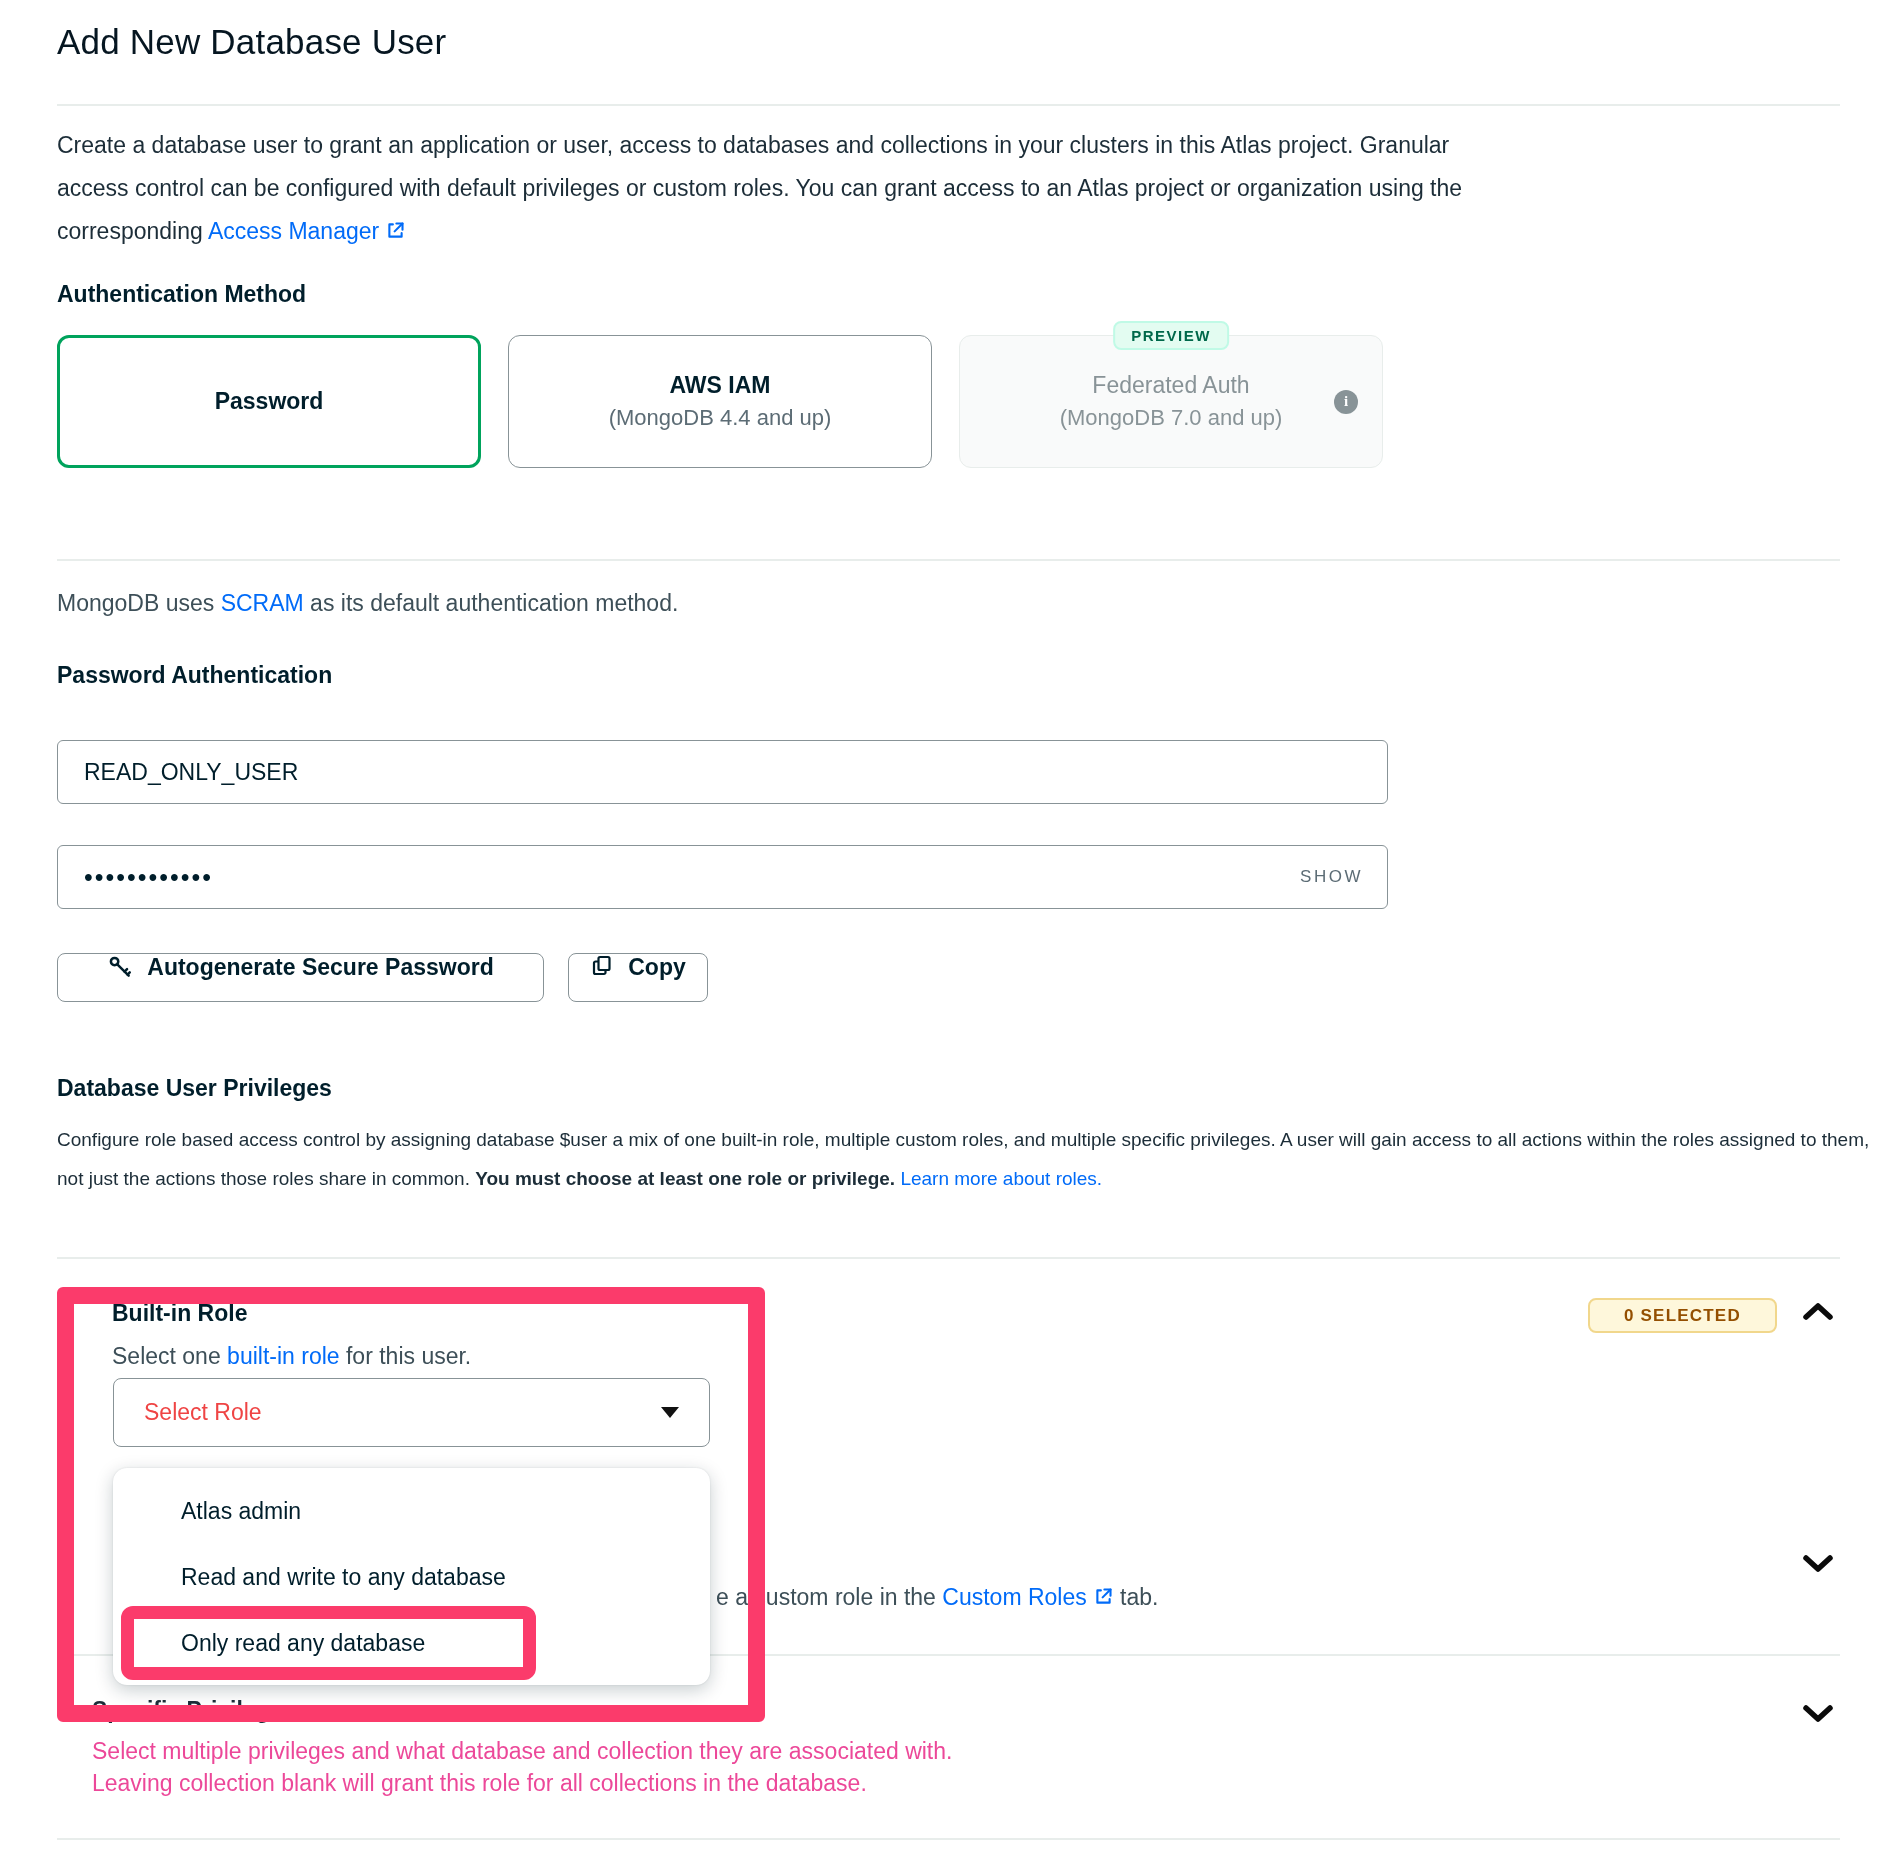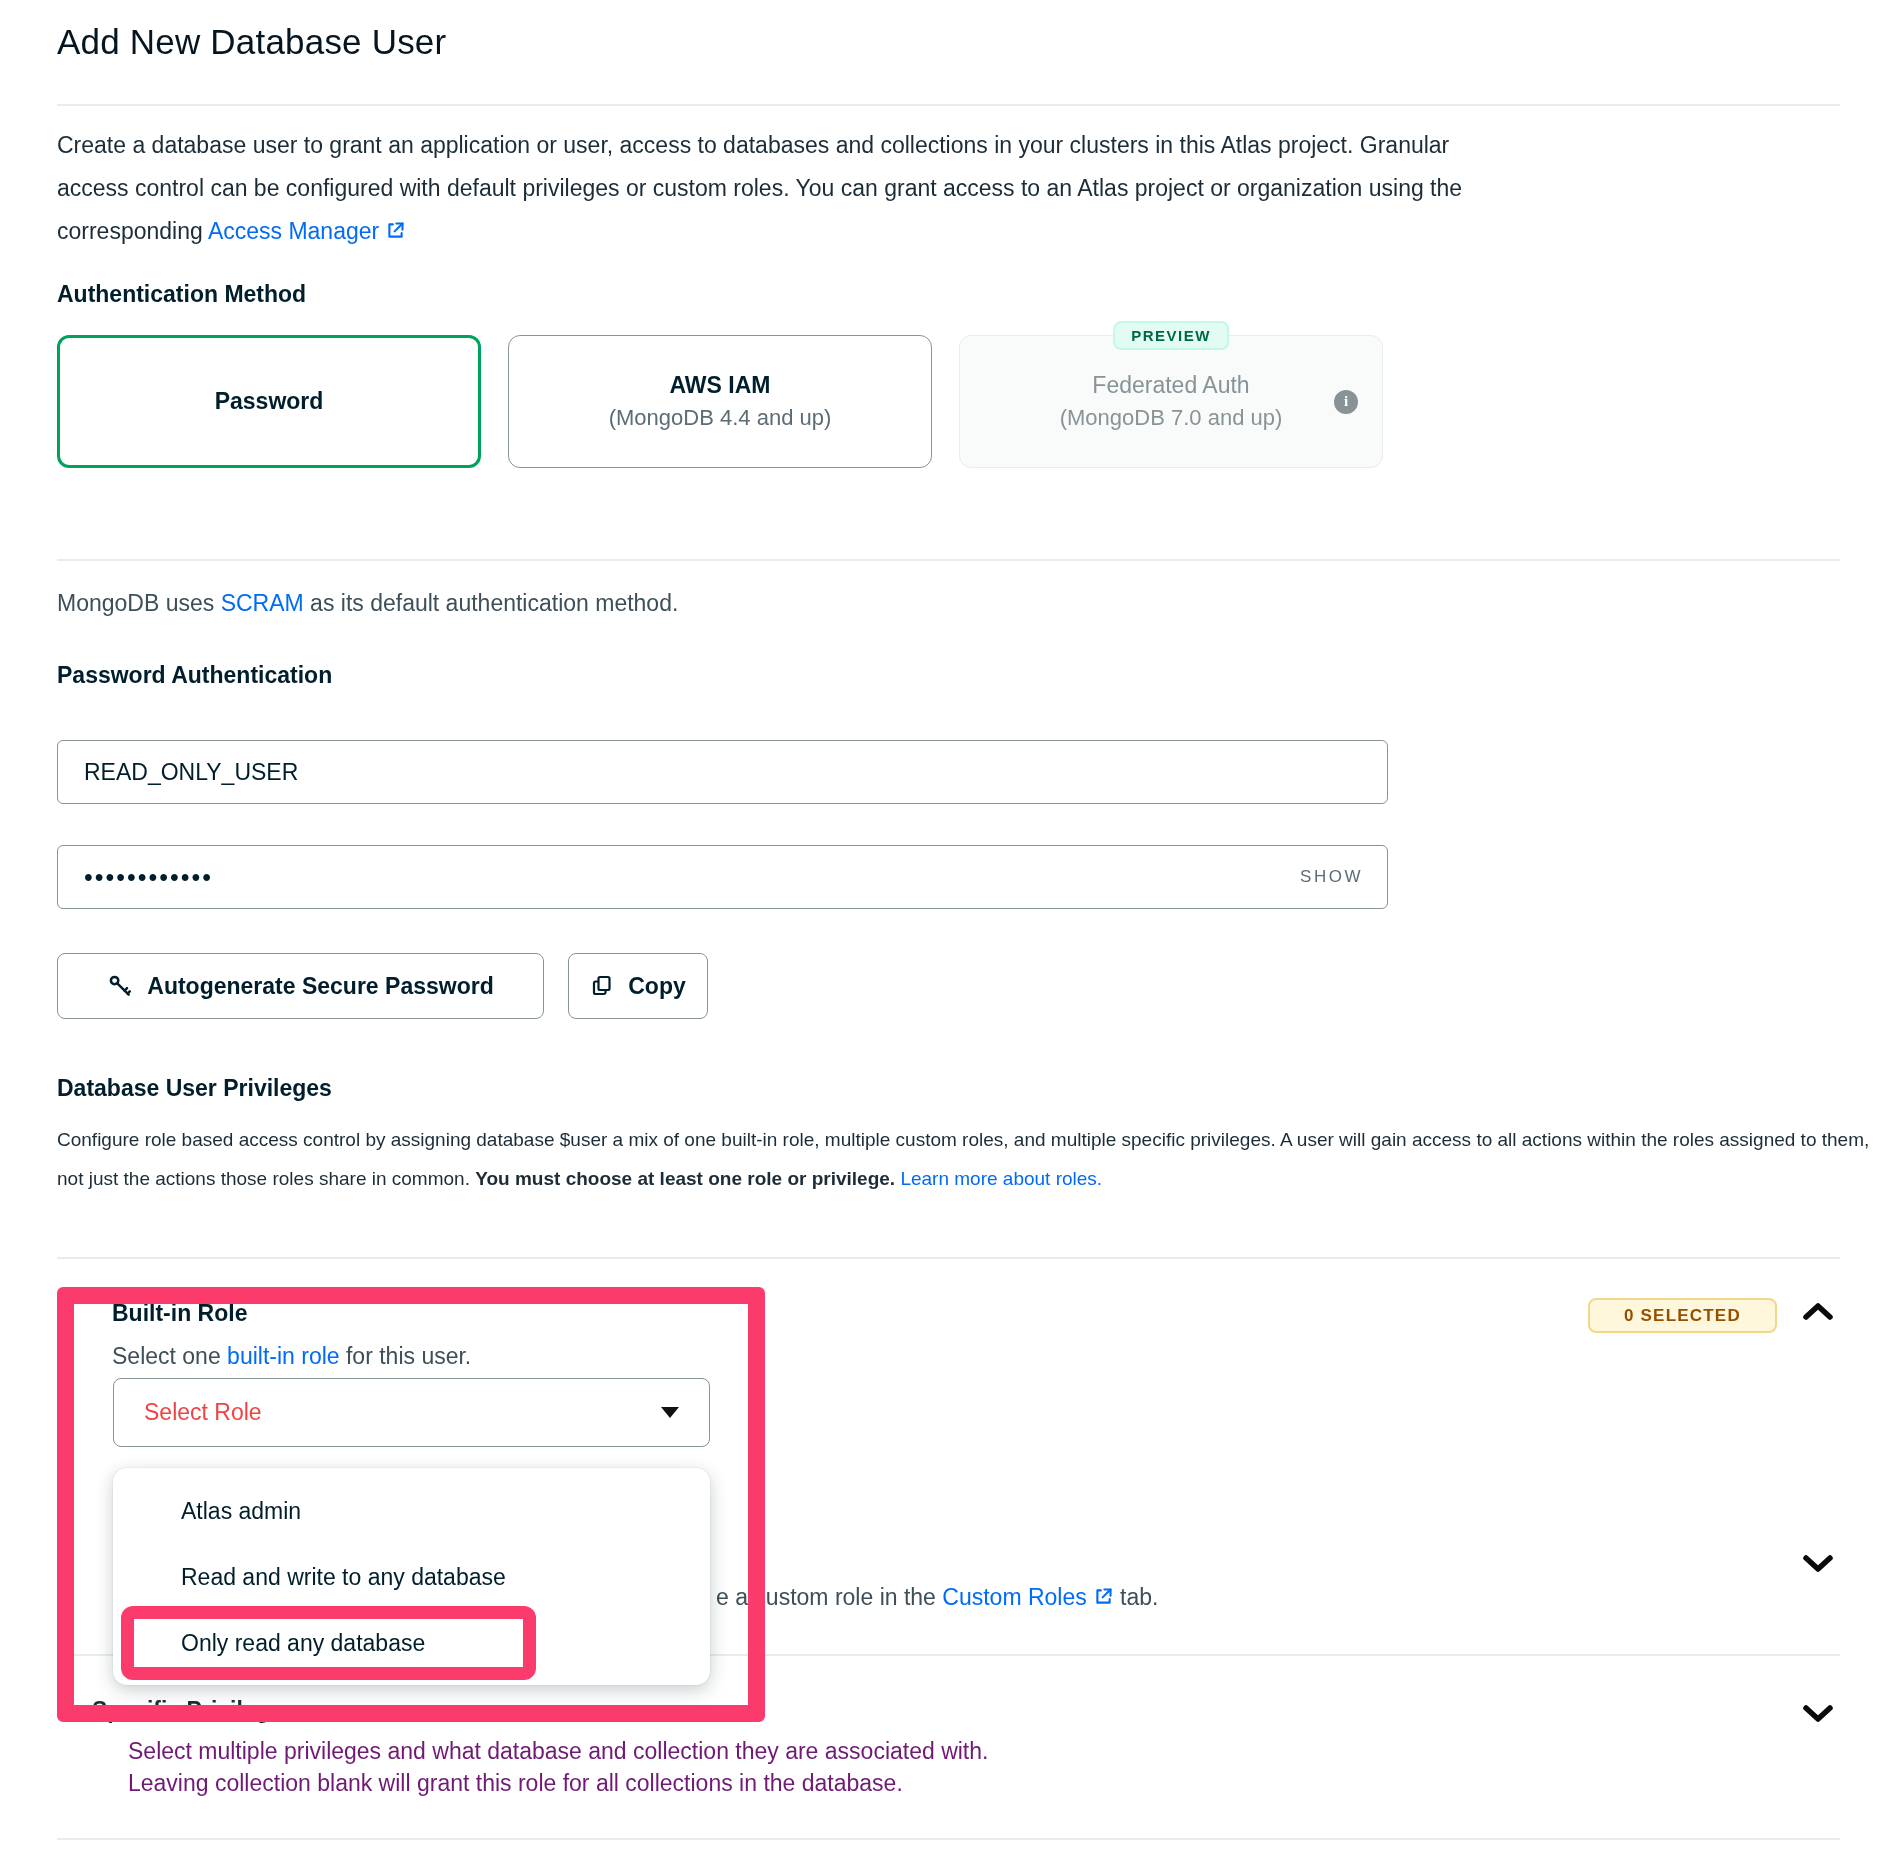--- a/index.html
+++ b/index.html
@@ -32,22 +32,22 @@
           display:flex; align-items:center; justify-content:center; font-family:"Liberation Serif", serif; cursor:pointer; }
 
   .scram-line { left:57px; top:590px; font-size:23px; color:#3D4F58; }
 
   .text-input { left:57px; width:1331px; height:64px; border:1px solid #889397; border-radius:6px; background:#fff;
           display:flex; align-items:center; padding:0 26px; font-size:23px; color:#001E2B; cursor:text; }
   .dots { font-size:25px; letter-spacing:2px; }
   .show-btn { position:absolute; right:24px; top:50%; transform:translateY(-50%); font-size:17px;
           letter-spacing:2.5px; color:#5C6C75; cursor:pointer; }
 
-  .btn { height:66px; border:1px solid #889397; border-radius:8px; background:#fff; display:flex;
-          align-items:center; justify-content:center; gap:14px; font-size:23px; font-weight:700; color:#001E2B; cursor:pointer; }
+  .btn { height:49px; border:1px solid #889397; border-radius:8px; background:#fff; display:flex;
+          align-items:flex-start; justify-content:center; gap:14px; font-size:23px; font-weight:700; color:#001E2B; cursor:pointer; }
 
   .dbup-desc { left:57px; top:1120px; width:1825px; font-size:19px; line-height:39px; color:#1C2D38; }
   .bold { font-weight:700; }
 
   .bir-heading { left:112px; top:1300px; }
   .bir-sub { left:112px; top:1343px; font-size:23px; color:#3D4F58; }
   .select-box { left:113px; top:1378px; width:597px; height:69px; border:1px solid #889397; border-radius:8px;
           background:#fff; display:flex; align-items:center; padding:0 30px; cursor:pointer; }
   .select-box .placeholder { font-size:23px; color:#ef4444; flex:1; }
   .caret { width:0; height:0; border-left:9px solid transparent; border-right:9px solid transparent; border-top:11px solid #111; }
@@ -55,21 +55,21 @@
   .count-badge { left:1588px; top:1298px; height:35px; background:#FEF7DB; border:2px solid #F1D78C; border-radius:8px;
           color:#944F01; font-size:17px; font-weight:700; letter-spacing:1.2px; display:flex; align-items:center; padding:0 34px; }
   .chev { cursor:pointer; }
 
   .dropdown-panel { left:113px; top:1468px; width:597px; height:217px; background:#fff; border-radius:14px;
           box-shadow:0 5px 18px rgba(0,30,43,.22), 0 0 2px rgba(0,30,43,.12); z-index:5; padding-top:10px; }
   .dropdown-option { height:66px; display:flex; align-items:center; padding-left:68px; font-size:23px; color:#001E2B; cursor:pointer; }
 
   .custom-fragment { left:716px; top:1584px; font-size:23px; color:#3D4F58; z-index:1; }
   .sp-heading { left:92px; top:1697px; font-size:23px; font-weight:700; color:#1C2D38; z-index:1; }
-  .sp-desc { left:92px; font-size:23px; color:#701a75; z-index:1;margin-left:36px; }
+  .sp-desc { left:92px; font-size:23px; color:#ec4899; z-index:1; }
 
   .annotation { border-style:solid; border-color:#FB3B6B; background:transparent; z-index:10; pointer-events:none; }
   .annotation.outer { left:57px; top:1287px; width:708px; height:435px; border-width:17px; border-radius:6px; }
   .annotation.inner { left:121px; top:1606px; width:415px; height:74px; border-width:13px; border-radius:12px; z-index:11; }
 
   svg.icon { display:block; }
 </style>
 </head>
 <body>
 

